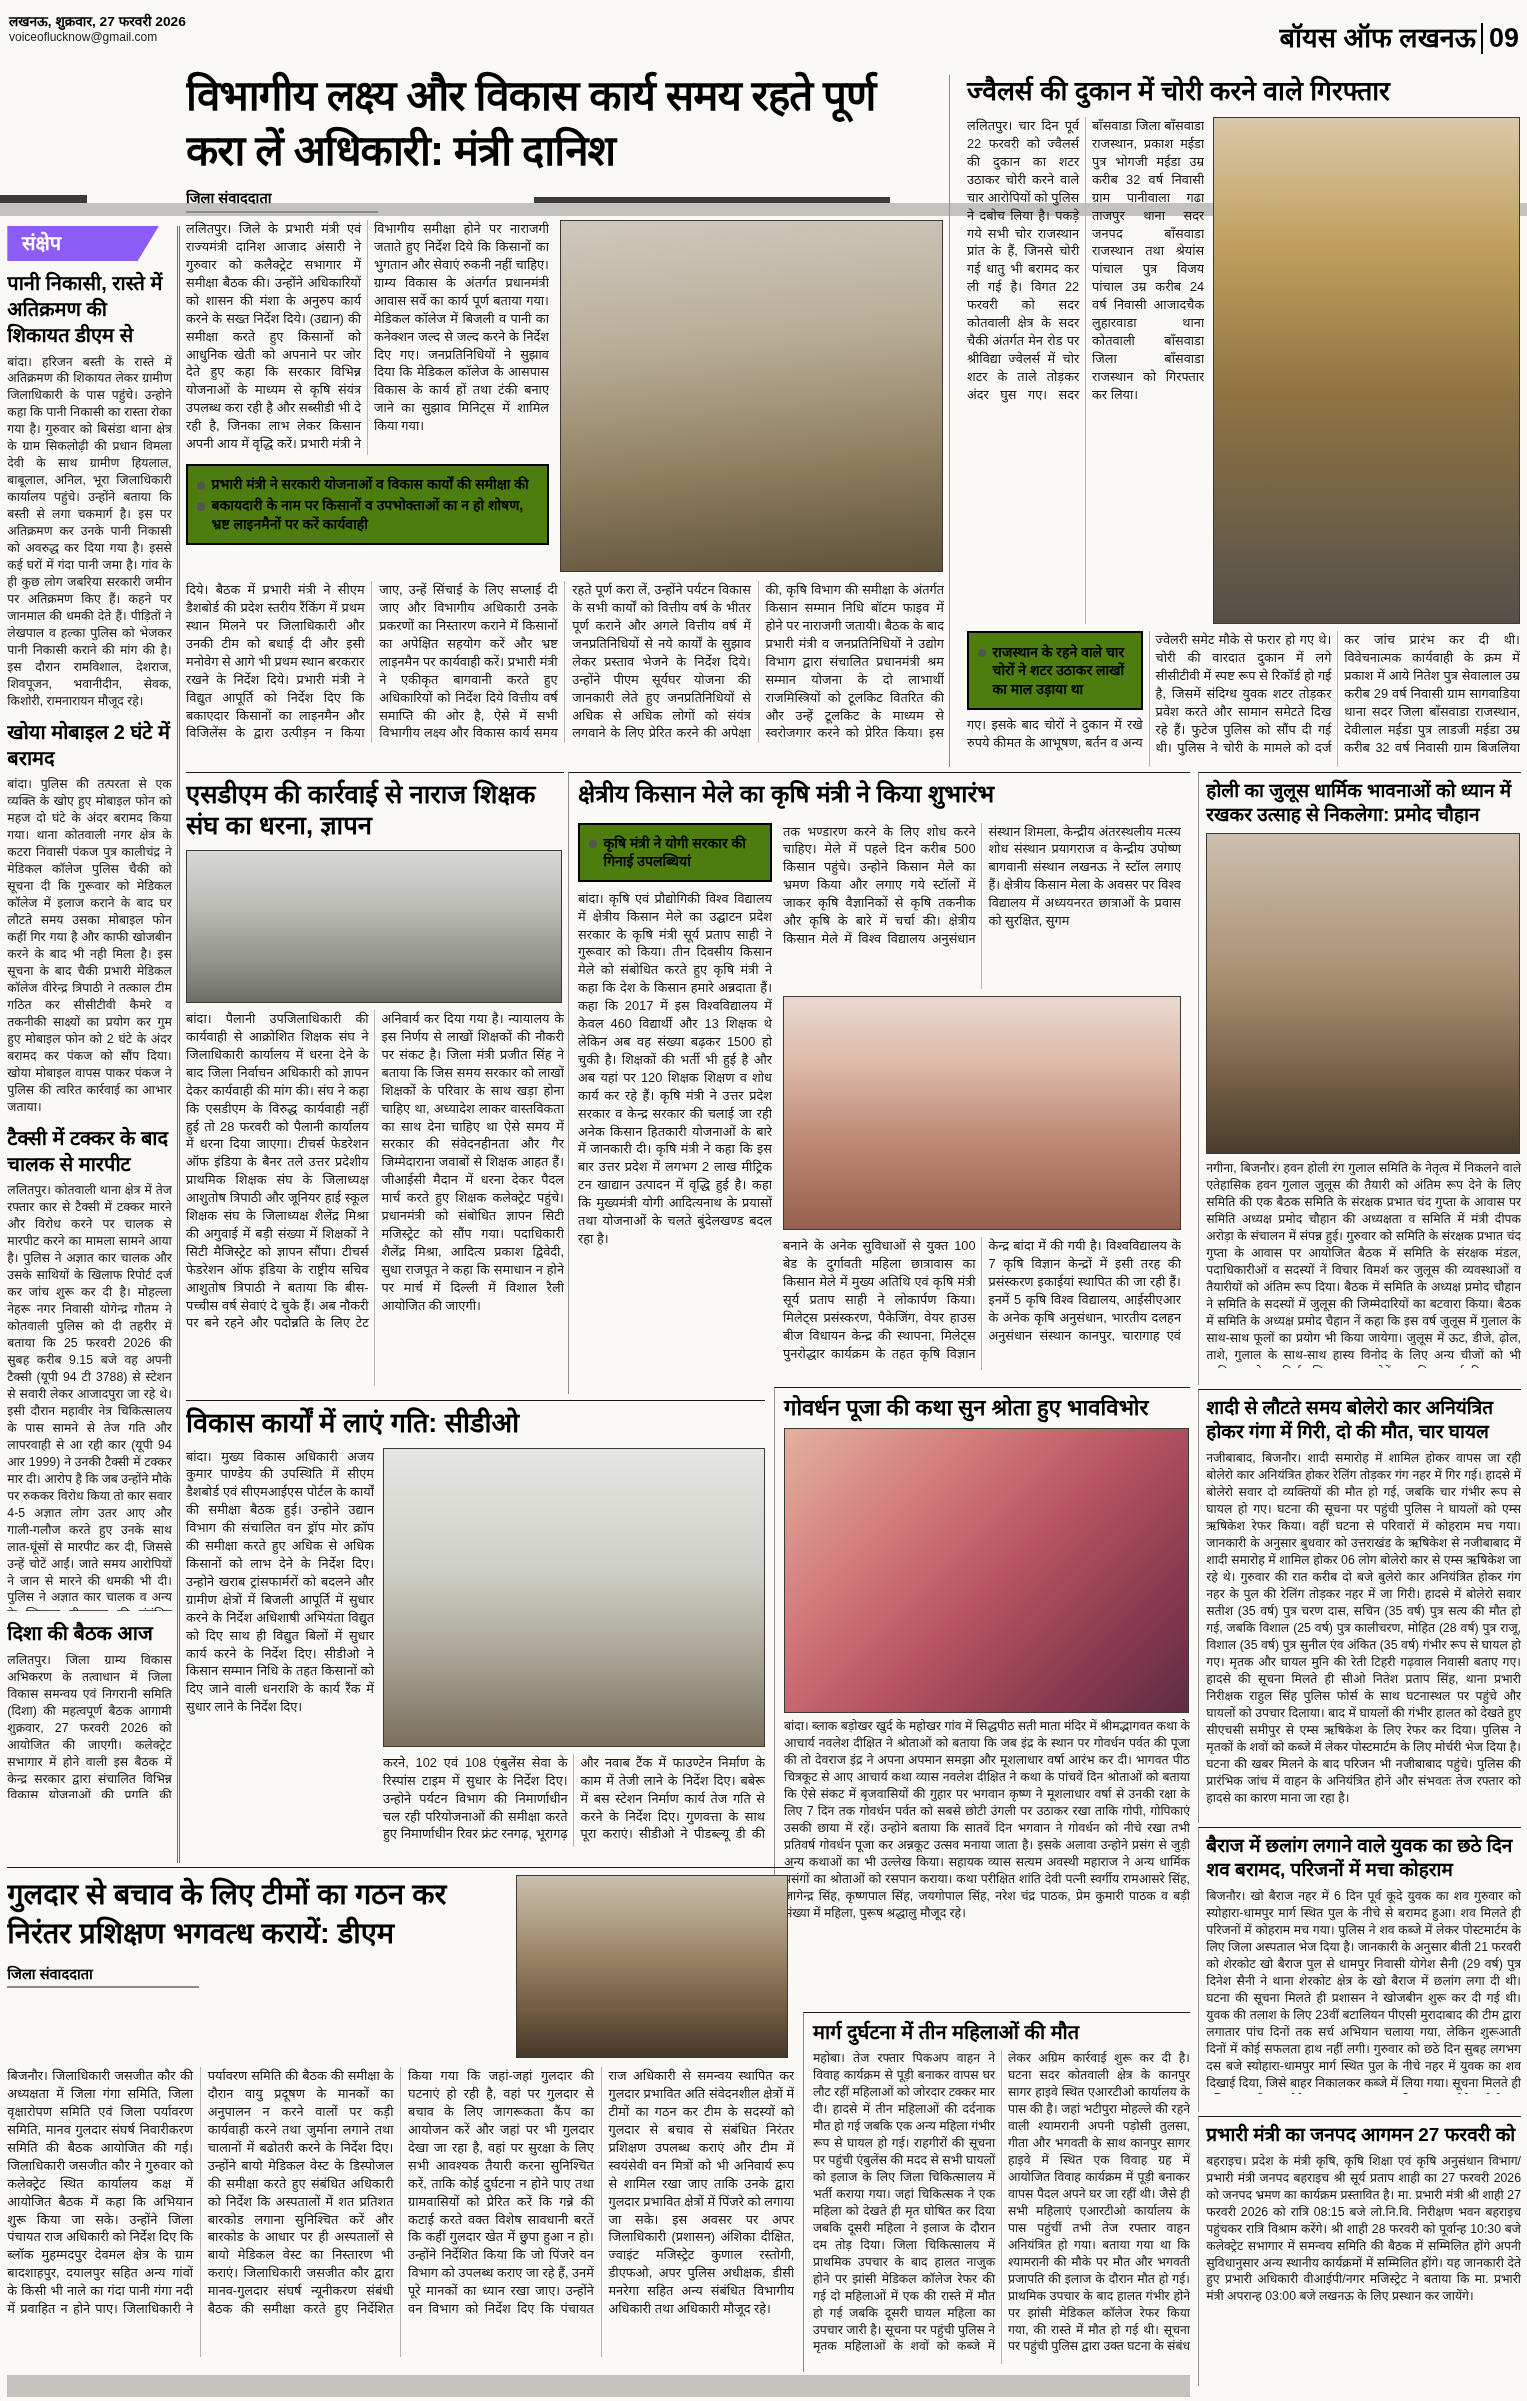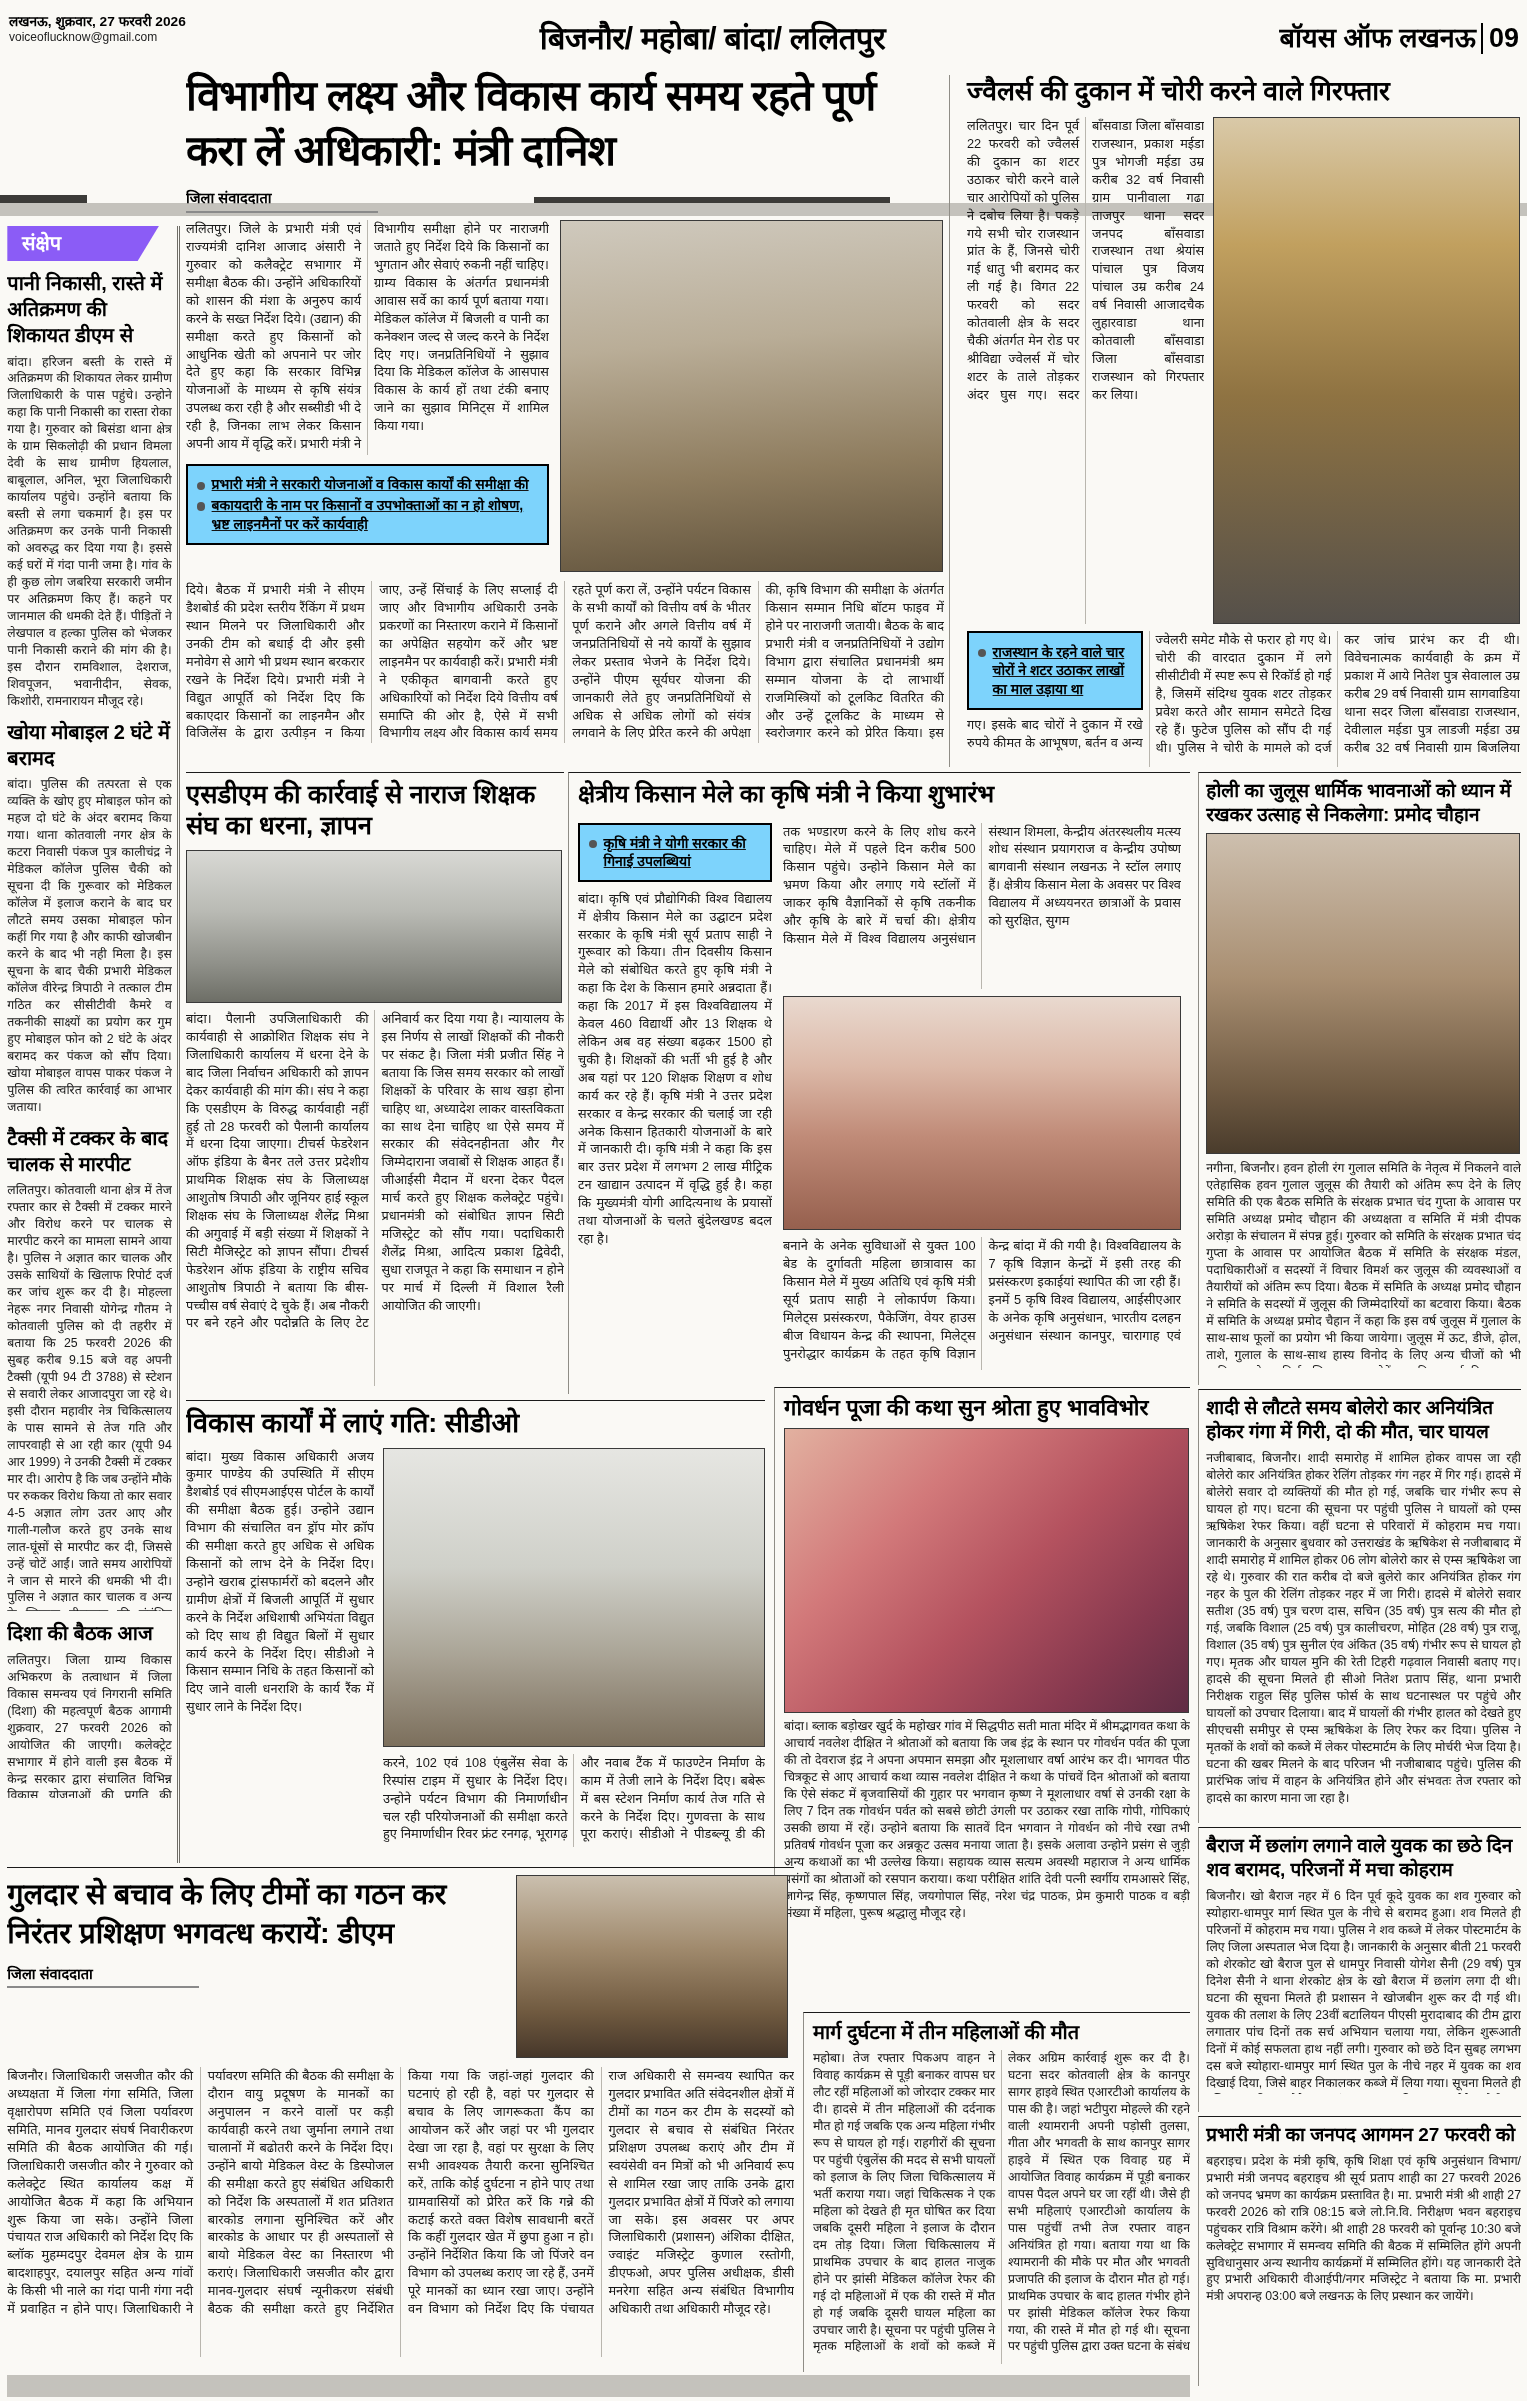--- a/index.html
+++ b/index.html
@@ -16,21 +16,21 @@
   .h-guldar{font-size:29px;line-height:1.35;}
   .h-marg{font-size:20px;line-height:1.3;}
   .h-side{font-size:20px;line-height:1.3;margin:9px 0 5.5px 0;}
   .body-txt{font-size:12.8px;line-height:1.4;text-align:justify;color:#181818;}
   .body-sm{font-size:12.3px;line-height:1.38;text-align:justify;color:#181818;}
   .clip{overflow:hidden;}
   .cols2{column-count:2;column-gap:12.8px;column-rule:0.9px solid #b9b6ae;}
   .cols3{column-count:3;column-gap:12.8px;column-rule:0.9px solid #b9b6ae;}
   .cols4{column-count:4;column-gap:14.6px;column-rule:0.9px solid #b9b6ae;}
   .photo{border:0.9px solid #3a3a3a;box-sizing:border-box;}
-  .nbox{border:2.3px solid #000;padding:7.3px 9px;box-sizing:border-box;background:#7dd3fc;break-inside:avoid;text-decoration:underline;}
+  .nbox{border:2.3px solid #000;padding:7.3px 9px;box-sizing:border-box;background:#4d7c0f;break-inside:avoid;}
   .nbox .bullet{position:relative;padding-left:14.6px;font-weight:700;font-size:14px;line-height:1.35;color:#000;margin:1.8px 0;}
   .nbox .bullet::before{content:"";position:absolute;left:0;top:6.4px;width:8.2px;height:8.2px;border-radius:50%;background:#555;}
   .byline{font-weight:700;font-size:14.6px;color:#000;}
   .byline-rule{border-bottom:2.7px solid #8a8a8a;width:192px;margin-top:3.7px;}
   .rule-top{border-top:1.8px solid #1a1a1a;}
   .vrule-left{border-left:0.9px solid #8f8d86;}
   .sidebar-wrap{border-right:3.7px double #6f6d66;}
   .tab-sankshep{background:#8b5cf6;color:#fff;font-weight:700;font-size:20px;line-height:35px;text-align:left;padding-left:14.6px;width:137px;height:35px;clip-path:polygon(0 0,100% 0,86% 100%,0 100%);}
   .gray-bar{background:#c4c2bc;}
   .dark-seg{background:#3c3b38;}
@@ -43,21 +43,20 @@
 </style>
 </head>
 <body>
 
 <div id="page">
 
   <div class="abs" style="left:9px;top:11px;width:237px;">
     <div class="masthead-date">लखनऊ, शुक्रवार, 27 फरवरी 2026</div>
     <div class="masthead-mail">voiceoflucknow@gmail.com</div>
   </div>
-  <div class="abs masthead-region" style="left:402px;top:16.4px;width:621px;">बिजनौर/ महोबा/ बांदा/ ललितपुर</div>
   <div class="abs masthead-paper flexrow" style="right:9px;top:18px;justify-content:flex-end;align-items:baseline;">
     <span>बॉयस ऑफ लखनऊ</span>
       <span class="pageno">09</span>
   </div>
   <div class="abs dark-seg" style="left:0;top:195px;width:87px;height:8.2px;"></div>
   <div class="abs dark-seg" style="left:534px;top:197px;width:356px;height:5.5px;"></div>
   <div class="abs gray-bar" style="left:0;top:203px;width:1528px;height:12.8px;"></div>
 
   <div class="abs sidebar-wrap clip" style="left:7.3px;top:226px;width:173px;height:1637px;padding-right:5.5px;box-sizing:border-box;">
     <div class="tab-sankshep">संक्षेप</div>

